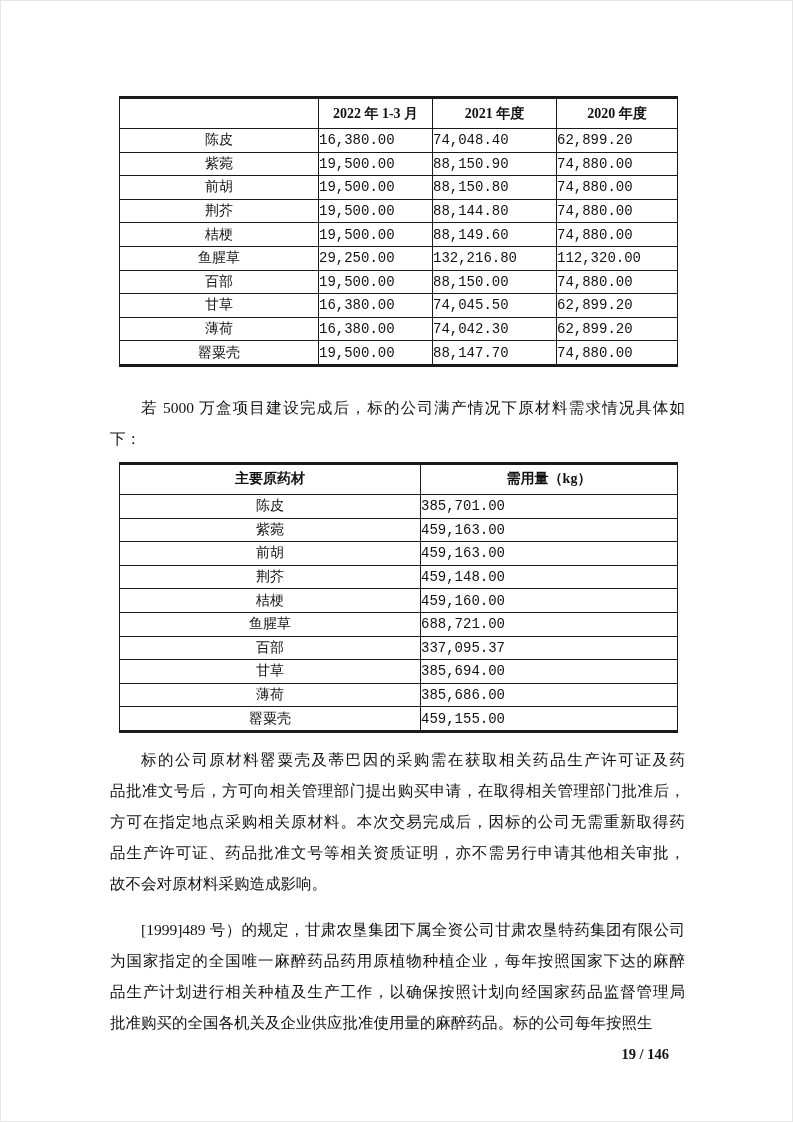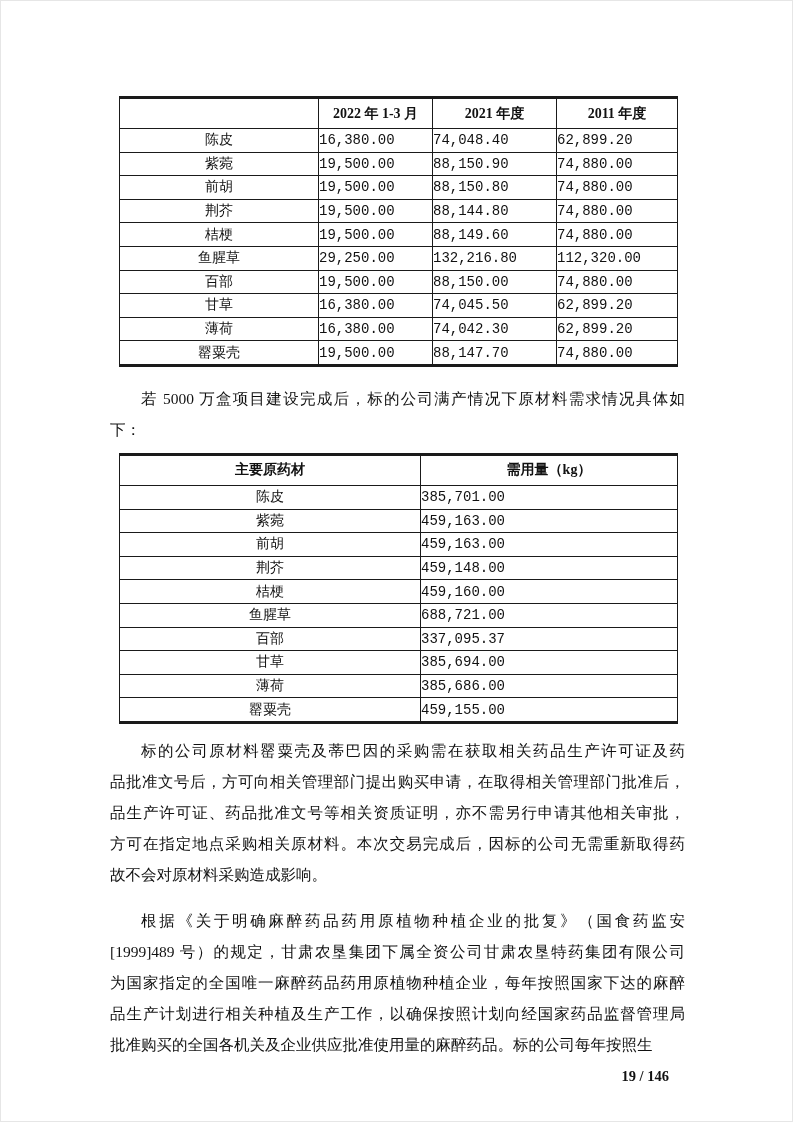--- a/index.html
+++ b/index.html
@@ -45,21 +45,21 @@
   .t1 col.c0 { width: 199px; }
   .t1 col.c1 { width: 114px; }
   .t1 col.c2 { width: 124px; }
   .t1 col.c3 { width: 121px; }
   .t2 col.c0 { width: 301px; }
   .t2 col.c1 { width: 257px; }
   .para {
     width: 575px;
     font-size: 15.5px;
     line-height: 31px;
-    margin-top: 16px;
+    margin-top: 25px;
   }
   .para .line {
     height: 31px;
     overflow: hidden;
     text-align: justify;
     text-align-last: justify;
   }
   .para .line.last { text-align-last: left; }
   .para .line:first-child { text-indent: 2em; }
   .para.gap { margin-top: 15px; }
@@ -86,21 +86,21 @@
         <col class="c0">
         <col class="c1">
         <col class="c2">
         <col class="c3">
       </colgroup>
     <thead>
       <tr>
         <th></th>
         <th>2022 年 1-3 月</th>
         <th>2021 年度</th>
-        <th>2011 年度</th>
+        <th>2020 年度</th>
       </tr>
     </thead>
     <tbody>
         <tr>
           <td class="lbl">陈皮</td>
           <td class="num">16,380.00</td>
           <td class="num">74,048.40</td>
           <td class="num">62,899.20</td>
         </tr>
         <tr>
@@ -216,27 +216,26 @@
         <tr>
           <td class="lbl">罂粟壳</td>
           <td class="num">459,155.00</td>
         </tr>
       </tbody>
   </table>
 
   <div class="para tight">
       <div class="line">标的公司原材料罂粟壳及蒂巴因的采购需在获取相关药品生产许可证及药</div>
       <div class="line">品批准文号后，方可向相关管理部门提出购买申请，在取得相关管理部门批准后，</div>
+      <div class="line">方可在指定地点采购相关原材料。本次交易完成后，因标的公司无需重新取得药</div>
       <div class="line">品生产许可证、药品批准文号等相关资质证明，亦不需另行申请其他相关审批，</div>
-      <div class="line">方可在指定地点采购相关原材料。本次交易完成后，因标的公司无需重新取得药</div>
       <div class="line last">故不会对原材料采购造成影响。</div>
     </div>
 
   <div class="para gap">
-      <div class="line">根据《关于明确麻醉药品药用原植物种植企业的批复》（国食药监安</div>
       <div class="line">[1999]489 号）的规定，甘肃农垦集团下属全资公司甘肃农垦特药集团有限公司</div>
       <div class="line">为国家指定的全国唯一麻醉药品药用原植物种植企业，每年按照国家下达的麻醉</div>
       <div class="line">品生产计划进行相关种植及生产工作，以确保按照计划向经国家药品监督管理局</div>
       <div class="line last">批准购买的全国各机关及企业供应批准使用量的麻醉药品。标的公司每年按照生</div>
     </div>
 
   <div class="page-number">19 / 146</div>
 
 </div>
 

